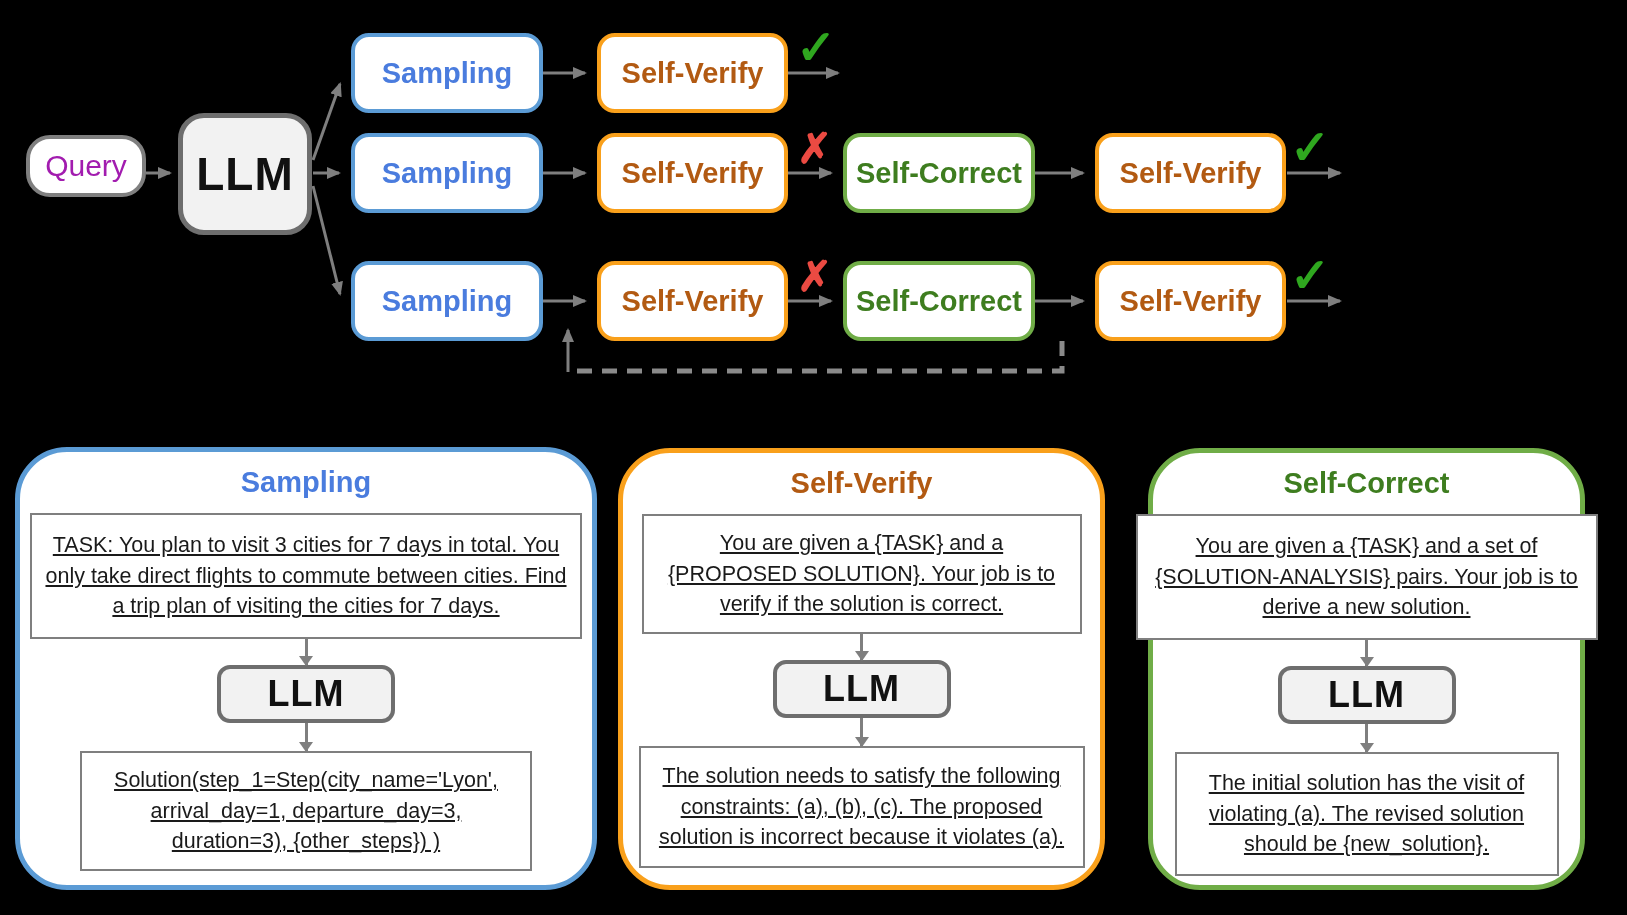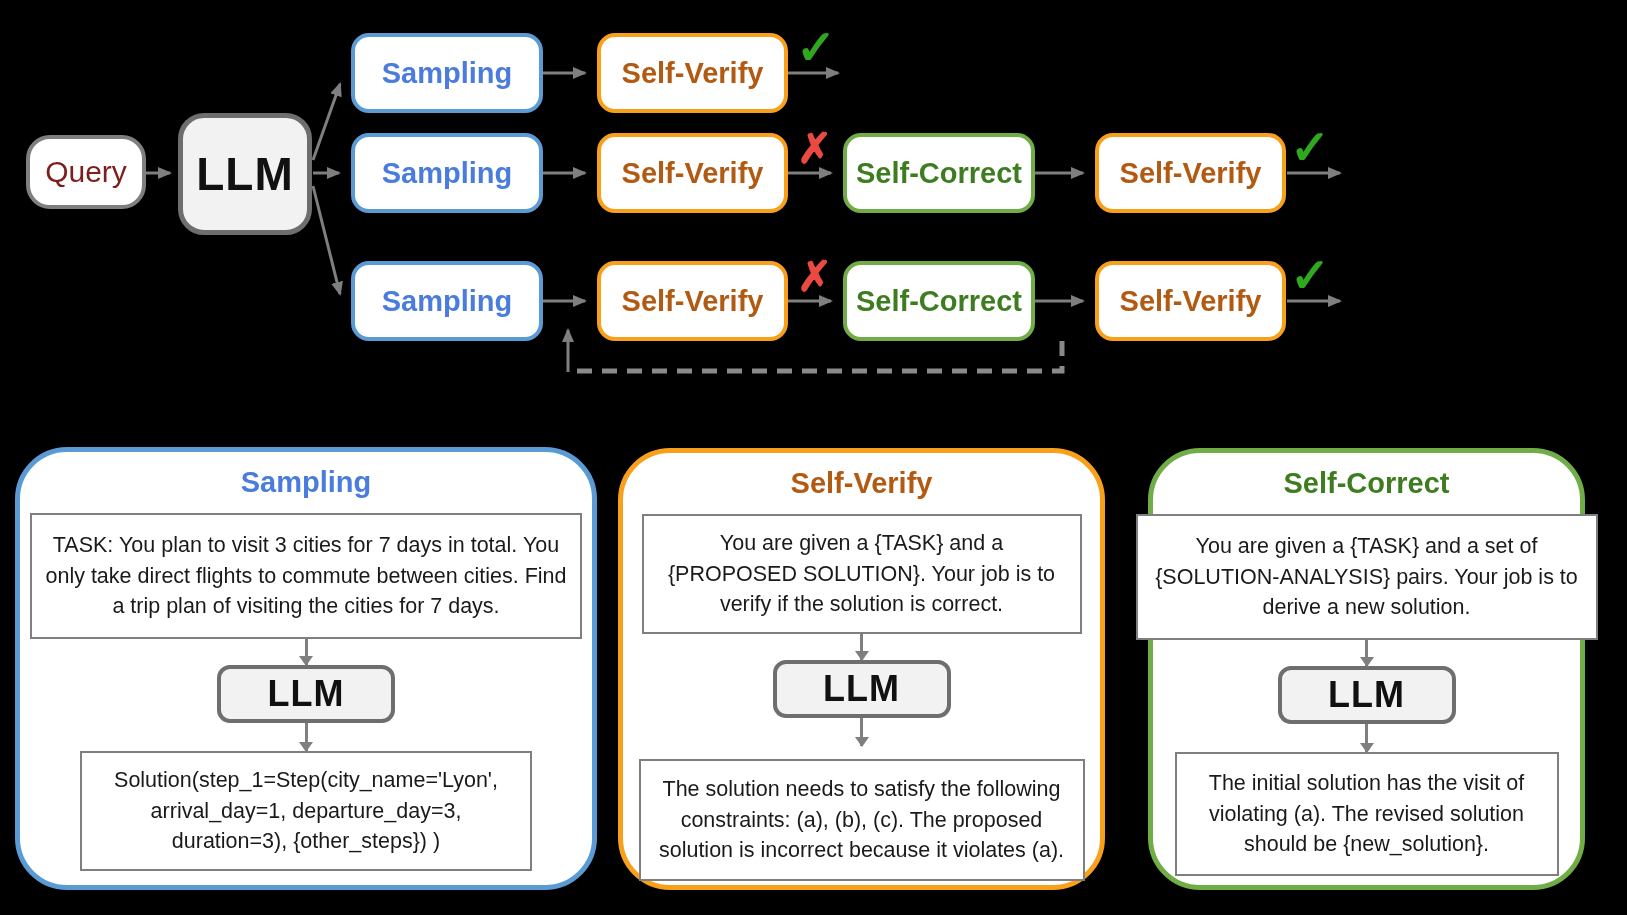--- a/index.html
+++ b/index.html
@@ -11,22 +11,22 @@
   }
   *{margin:0;padding:0;box-sizing:border-box;}
   html,body{background:#000;}
   body{font-family:"Liberation Sans", sans-serif;}
   .canvas{position:relative;width:1627px;height:915px;background:#000;overflow:hidden;}
 
   
   svg.connectors{position:absolute;left:0;top:0;z-index:1;}
   .node{position:absolute;z-index:2;display:flex;align-items:center;justify-content:center;
         background:#fff;text-align:center;}
-  .q-box{left:26px;top:135px;width:120px;height:74px;border:4px solid var(--arrow-gray);
-         border-radius:24px;font-size:30px;color:#7f1d1d;}
+  .q-box{left:26px;top:135px;width:120px;height:62px;border:4px solid var(--arrow-gray);
+         border-radius:24px;font-size:30px;color:#a21caf;}
   .llm-top{left:178px;top:113px;width:134px;height:122px;border:5px solid var(--dark-gray);
          border-radius:26px;background:var(--chip-bg);font-size:46px;font-weight:700;color:#111;letter-spacing:1px;}
   .samp{width:192px;height:80px;border:4px solid var(--blue-border);border-radius:18px;
         color:var(--blue-text);font-size:29px;font-weight:700;}
   .verf{width:191px;height:80px;border:4px solid var(--orange-border);border-radius:18px;
         color:var(--orange-text);font-size:29px;font-weight:700;}
   .corr{width:192px;height:80px;border:4px solid var(--green-border);border-radius:18px;
         color:var(--green-text);font-size:29px;font-weight:700;}
   .mark{position:absolute;z-index:3;font-weight:700;line-height:1;background:transparent;}
   .mark.ok{color:var(--check-green);font-size:48px;}
@@ -37,21 +37,21 @@
          display:flex;flex-direction:column;align-items:center;}
   .panel.p-blue{border:5px solid var(--blue-border);}
   .panel.p-orange{border:5px solid var(--orange-border);}
   .panel.p-green{border:5px solid var(--green-border);}
   .panel-title{margin-top:14px;font-size:29px;font-weight:700;}
   .p-blue .panel-title{color:var(--blue-text);}
   .p-orange .panel-title{color:var(--orange-text);}
   .p-green .panel-title{color:var(--green-text);}
   .txt-box{margin-top:14px;border:2px solid var(--arrow-gray);background:#fff;
            display:flex;align-items:center;justify-content:center;text-align:center;
-           font-size:21.5px;line-height:1.42;color:#1a1a1a;padding:6px 10px;}
+           font-size:21.5px;line-height:1.42;color:#1a1a1a;padding:6px 10px;text-decoration:underline;}
   .varrow{position:relative;width:3px;background:var(--arrow-gray);}
   .varrow::after{content:"";position:absolute;left:50%;bottom:-1px;transform:translateX(-50%);
            border-left:7px solid transparent;border-right:7px solid transparent;
            border-top:10px solid var(--arrow-gray);}
   .llm-chip{width:178px;height:58px;border:4px solid var(--dark-gray);border-radius:13px;
            background:var(--chip-bg);display:flex;align-items:center;justify-content:center;
            font-size:36px;font-weight:700;color:#111;letter-spacing:1px;}
 </style>
 </head>
 <body>
@@ -117,21 +117,21 @@
     <div class="varrow" style="height:28px"></div>
     <div class="txt-box" style="width:452px;height:120px;margin-top:0">Solution(step_1=Step(city_name='Lyon', arrival_day=1, departure_day=3, duration=3), {other_steps}) )</div>
   </div>
 
   <div class="panel p-orange" style="left:618px;top:448px;width:487px;height:442px">
     <div class="panel-title">Self-Verify</div>
     <div class="txt-box" style="width:440px;height:120px">You are given a {TASK} and a {PROPOSED SOLUTION}. Your job is to verify if the solution is correct.</div>
     <div class="varrow" style="height:26px"></div>
     <div class="llm-chip">LLM</div>
     <div class="varrow" style="height:28px"></div>
-    <div class="txt-box" style="width:446px;height:122px;margin-top:13px">The solution needs to satisfy the following constraints: (a), (b), (c). The proposed solution is incorrect because it violates (a).</div>
+    <div class="txt-box" style="width:446px;height:122px;margin-top:0">The solution needs to satisfy the following constraints: (a), (b), (c). The proposed solution is incorrect because it violates (a).</div>
   </div>
 
   <div class="panel p-green" style="left:1148px;top:448px;width:437px;height:442px">
     <div class="panel-title">Self-Correct</div>
     <div class="txt-box" style="width:462px;height:126px">You are given a {TASK} and a set of {SOLUTION-ANALYSIS} pairs. Your job is to derive a new solution.</div>
     <div class="varrow" style="height:26px"></div>
     <div class="llm-chip">LLM</div>
     <div class="varrow" style="height:28px"></div>
     <div class="txt-box" style="width:384px;height:124px;margin-top:0">The initial solution has the visit of violating (a). The revised solution should be {new_solution}.</div>
   </div>

